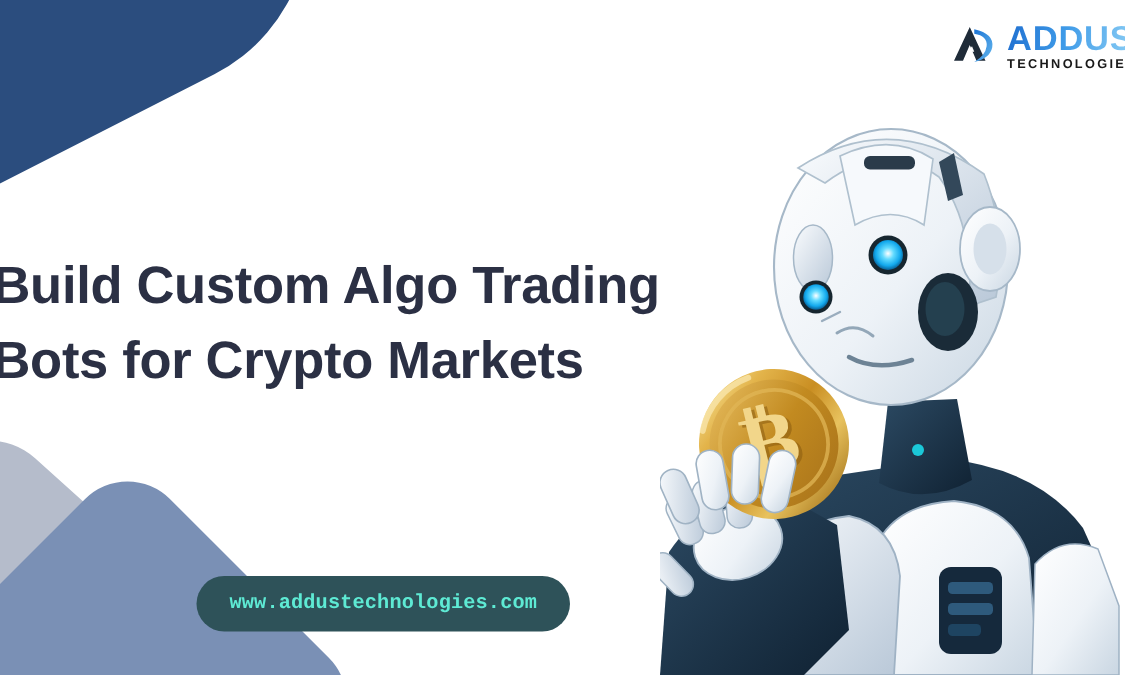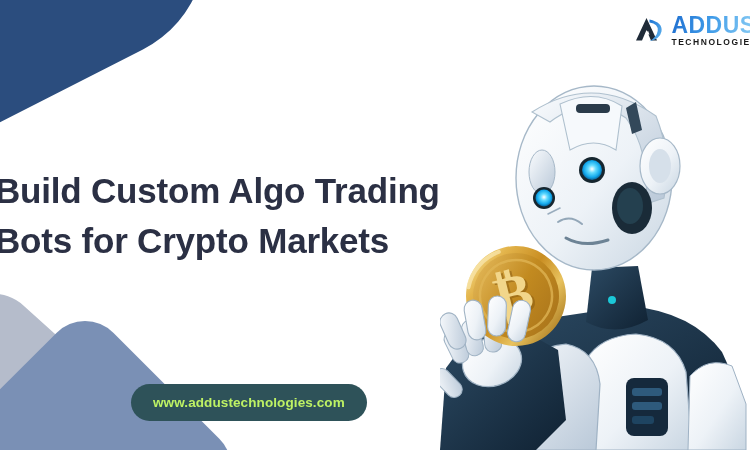--- a/index.html
+++ b/index.html
@@ -92,28 +92,29 @@
     line-height:1.42;
     letter-spacing:-0.2px;
   }
   .headline-line { display:block; white-space:nowrap; }
 
   
   .url-badge {
     position:absolute;
     left:131px; top:384px;
     background:#2E5259;
-    color:#bef264;
+    color:#5eead4;
     font-size:13.5px;
     font-weight:bold;
     letter-spacing:0.1px;
     padding:11px 22px;
     border-radius:22px;
     z-index:15;
     white-space:nowrap;
+    font-family:Liberation Mono, monospace;
   }
 
   
   .robot-wrap {
     position:absolute;
     right:0; top:0;
     width:310px; height:450px;
     z-index:8;
     pointer-events:none;
   }

